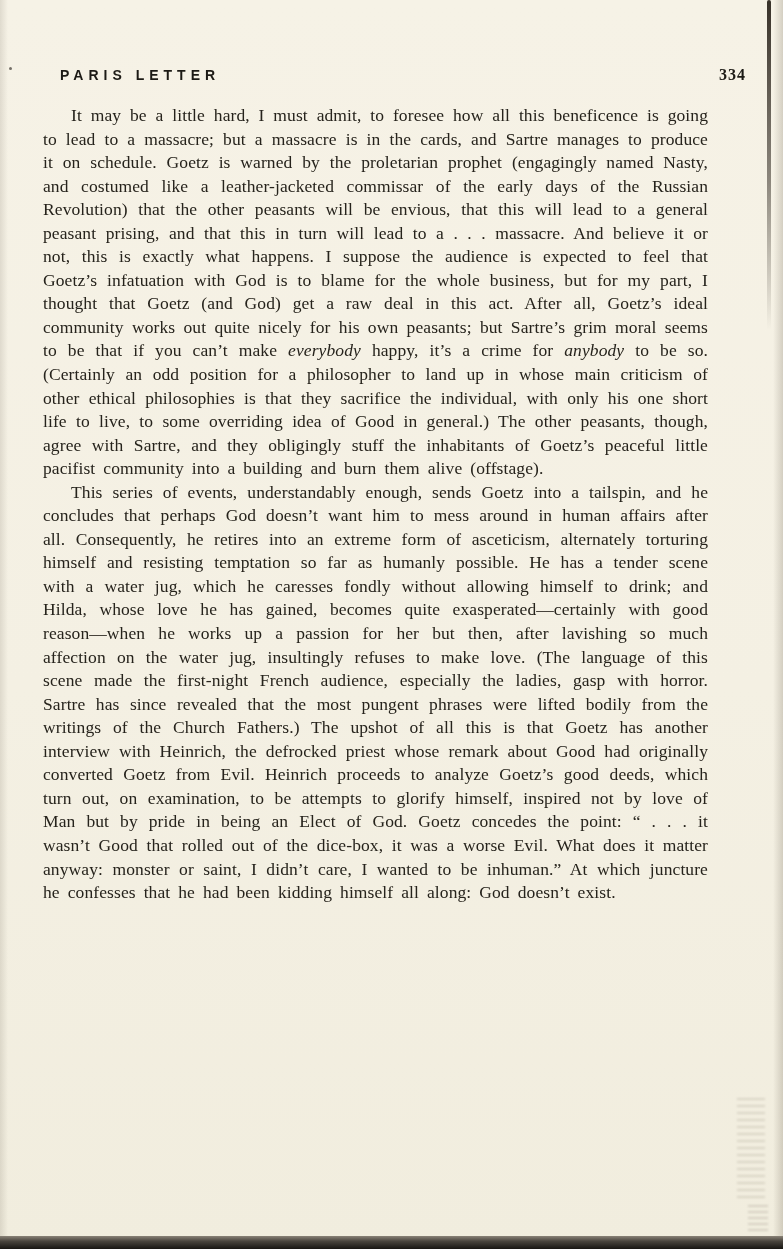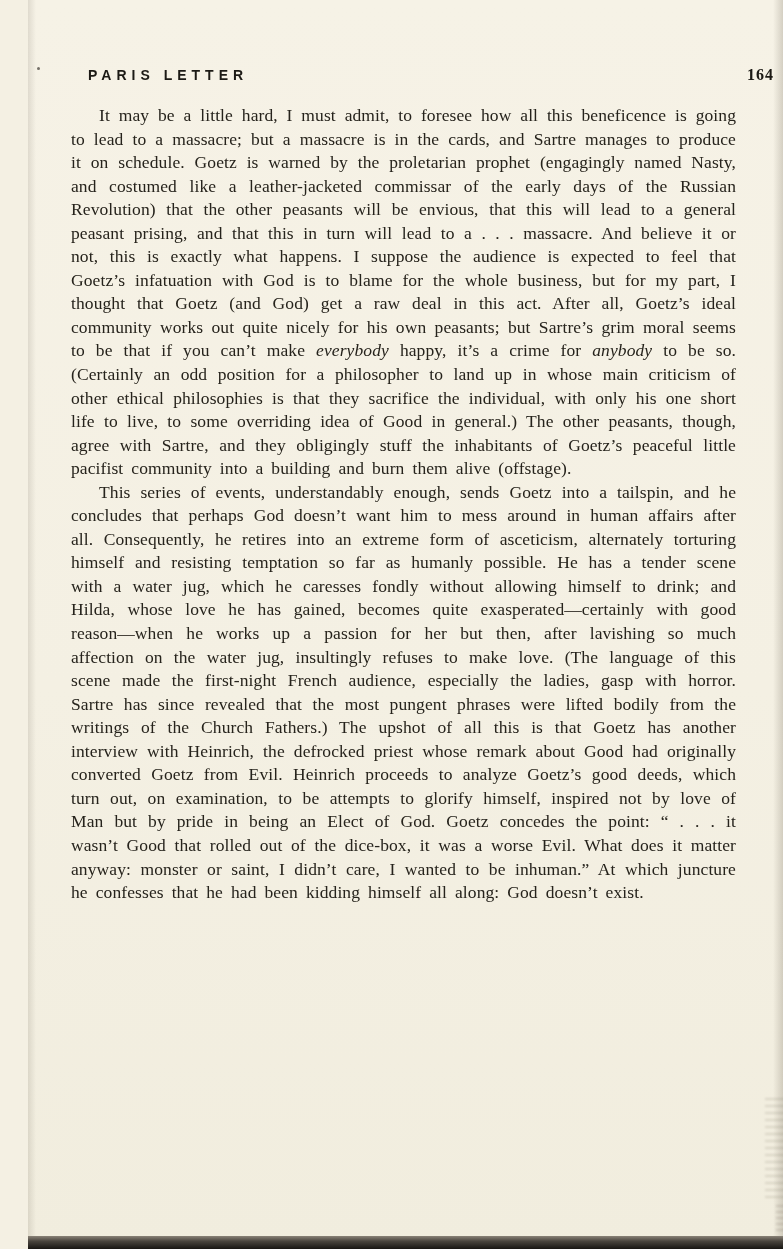--- a/index.html
+++ b/index.html
@@ -9,21 +9,20 @@
   html,body{margin:0;padding:0;}
   body{
     width:783px;height:1249px;
     position:relative;overflow:hidden;
     background:var(--paper);
     font-family:"Liberation Serif", serif;
   }
   .page{
     position:absolute;inset:0;
     background:linear-gradient(180deg,#f6f2e6 0%,#f4f0e3 55%,#f1edde 100%);
-    margin-left:28px;
   }
   .header{
     position:absolute;
     left:60px;top:66px;width:686px;
     display:flex;justify-content:space-between;align-items:baseline;
   }
   .header-title{
     font-family:"Liberation Sans", sans-serif;
     font-weight:bold;
     font-size:14px;
@@ -86,21 +85,21 @@
     filter:blur(1px);
   }
 </style>
 </head>
 <body>
 
 <div class="page">
 
   <div class="header">
     <span class="header-title">PARIS LETTER</span>
-    <span class="header-page-number">164</span>
+    <span class="header-page-number">334</span>
   </div>
 
   <div class="text-block">
       <p class="para"><span>It may be a little hard, I must admit, to foresee how all this beneficence is going to lead to a massacre; but a massacre is in the cards, and Sartre manages to produce it on schedule. Goetz is warned by the proletarian prophet (engagingly named Nasty, and costumed like a leather-jacketed commissar of the early days of the Russian Revolution) that the other peasants will be envious, that this will lead to a general peasant prising, and that this in turn will lead to a . . . massacre. And believe it or not, this is exactly what happens. I suppose the audience is expected to feel that Goetz’s infatuation with God is to blame for the whole business, but for my part, I thought that Goetz (and God) get a raw deal in this act. After all, Goetz’s ideal community works out quite nicely for his own peasants; but Sartre’s grim moral seems to be that if you can’t make </span><i>everybody</i><span> happy, it’s a crime for </span><i>anybody</i><span> to be so. (Certainly an odd position for a philosopher to land up in whose main criticism of other ethical philosophies is that they sacrifice the individual, with only his one short life to live, to some overriding idea of Good in general.) The other peasants, though, agree with Sartre, and they obligingly stuff the inhabitants of Goetz’s peaceful little pacifist community into a building and burn them alive (offstage).</span></p>
       <p class="para"><span>This series of events, understandably enough, sends Goetz into a tailspin, and he concludes that perhaps God doesn’t want him to mess around in human affairs after all. Consequently, he retires into an extreme form of asceticism, alternately torturing himself and resisting temptation so far as humanly possible. He has a tender scene with a water jug, which he caresses fondly without allowing himself to drink; and Hilda, whose love he has gained, becomes quite exasperated—certainly with good reason—when he works up a passion for her but then, after lavishing so much affection on the water jug, insultingly refuses to make love. (The language of this scene made the first-night French audience, especially the ladies, gasp with horror. Sartre has since revealed that the most pungent phrases were lifted bodily from the writings of the Church Fathers.) The upshot of all this is that Goetz has another interview with Heinrich, the defrocked priest whose remark about Good had originally converted Goetz from Evil. Heinrich proceeds to analyze Goetz’s good deeds, which turn out, on examination, to be attempts to glorify himself, inspired not by love of Man but by pride in being an Elect of God. Goetz concedes the point: “ . . . it wasn’t Good that rolled out of the dice-box, it was a worse Evil. What does it matter anyway: monster or saint, I didn’t care, I wanted to be inhuman.” At which juncture he confesses that he had been kidding himself all along: God doesn’t exist.</span></p>
     </div>
 
   <div class="speck"></div>
   <div class="edge-right-dark"></div>
   <div class="edge-right-soft"></div>

